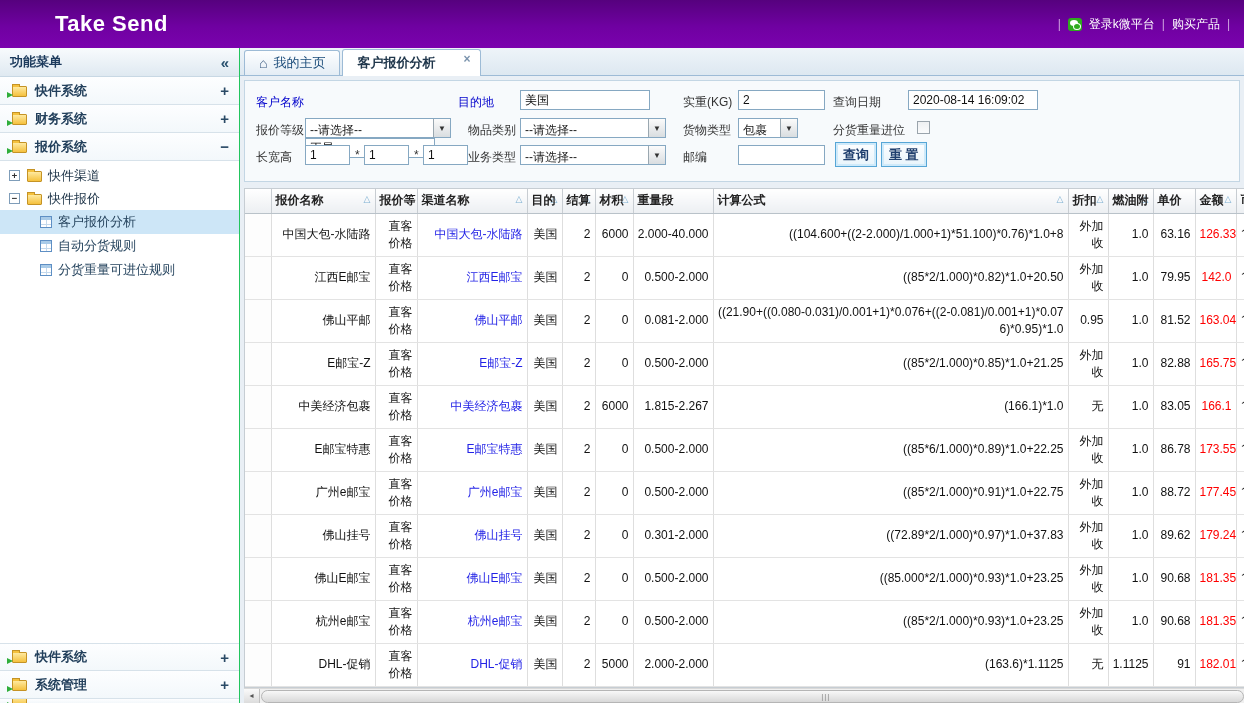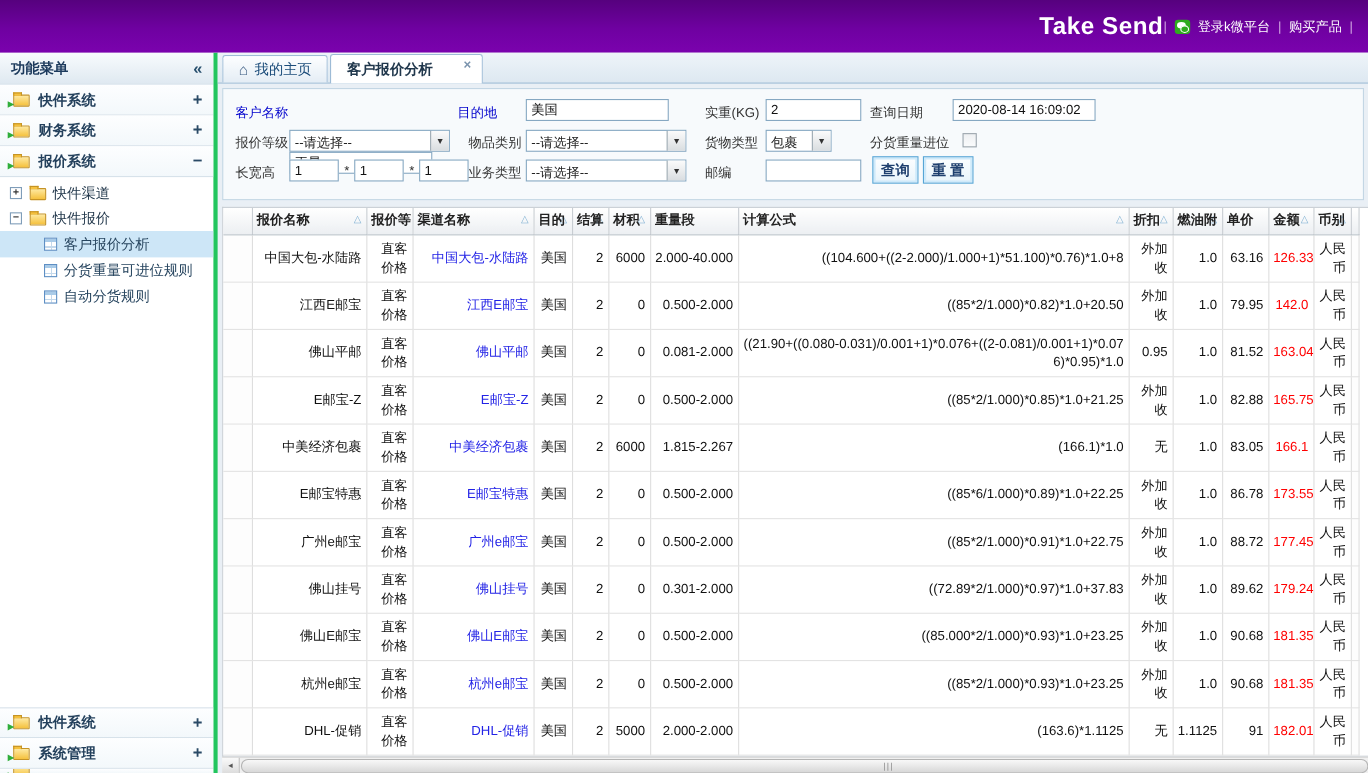--- a/index.html
+++ b/index.html
@@ -3,33 +3,33 @@
 <meta charset="utf-8">
 <style>
   * { margin:0; padding:0; box-sizing:border-box; }
   html,body { width:1244px; height:703px; overflow:hidden; }
   body { font-family:"Liberation Sans","DejaVu Sans",sans-serif; font-size:12px; color:#222; background:#e9eff5; }
 
   .app { width:1244px; height:703px; display:flex; flex-direction:column; }
 
   
   .topbar { height:48px; background:linear-gradient(180deg,#56017e 0%,#6f01a1 55%,#7b02ae 100%);
-            display:flex; align-items:center; justify-content:flex-end; flex:0 0 auto; }
+            display:flex; align-items:center; justify-content:space-between; flex:0 0 auto; }
   .logo { color:#fff; font-size:22px; font-weight:bold; margin-left:55px; letter-spacing:.5px; }
   .toplinks { display:flex; align-items:center; gap:7px; margin-right:14px; color:#fff; font-size:12px; }
   .tsep { color:#cfa3e0; }
   .toplink { color:#fff; text-decoration:none; cursor:pointer; }
   .wechat-icon { width:14px; height:13px; background:#2faa1e; border-radius:3px; position:relative; display:inline-block; }
   .wechat-icon::before { content:""; position:absolute; left:2px; top:2px; width:8px; height:6px; background:#fff; border-radius:50%; }
   .wechat-icon::after { content:""; position:absolute; right:1px; bottom:1px; width:6px; height:5px; background:#2faa1e; border:1px solid #fff; border-radius:50%; }
 
   .body-row { flex:1; display:flex; min-height:0; }
 
   
-  .sidebar { width:198px; background:#fff; border-right:4px solid #22c55e; display:flex; flex-direction:column; overflow:hidden; }
+  .sidebar { width:240px; background:#fff; border-right:1px solid #22c55e; display:flex; flex-direction:column; overflow:hidden; }
   .side-header { height:29px; background:linear-gradient(#f8fbfd,#dfe9f1); border-bottom:1px solid #c8d8e4;
                  display:flex; align-items:center; justify-content:space-between; padding:0 10px; }
   .side-title { font-weight:bold; font-size:13px; color:#1c3a5c; }
   .collapse { font-weight:bold; font-size:15px; color:#28506e; cursor:pointer; }
   .side-section { height:28px; display:flex; align-items:center; gap:7px; padding:0 10px;
                   background:linear-gradient(#fdfeff,#f3f8fb); border-bottom:1px solid #d7e2ea; cursor:pointer; }
   .sec-label { font-weight:bold; font-size:13px; color:#23405c; flex:1; }
   .sec-toggle { font-weight:bold; font-size:15px; color:#2a4a66; }
   .ficon { position:relative; width:18px; height:14px; display:inline-block; flex:0 0 auto; }
   .ficon .f { position:absolute; top:2px; left:2px; right:1px; bottom:1px;
@@ -171,25 +171,25 @@
               <span class="f"></span>
             </span>
           <span class="lbl">快件报价</span>
         </div>
         <div class="tree-leaf selected">
           <span class="grid-icon"></span>
           <span class="lbl">客户报价分析</span>
         </div>
         <div class="tree-leaf">
           <span class="grid-icon"></span>
-          <span class="lbl">分货重量可进位规则</span>
+          <span class="lbl">自动分货规则</span>
         </div>
         <div class="tree-leaf">
           <span class="grid-icon"></span>
-          <span class="lbl">自动分货规则</span>
+          <span class="lbl">分货重量可进位规则</span>
         </div>
       </div>
 
       <div class="side-spacer"></div>
 
       <div class="side-section" style="border-top:1px solid #d7e2ea">
         <span class="ficon">
             <span class="f"></span>
             <span class="garrow"></span>
           </span>

